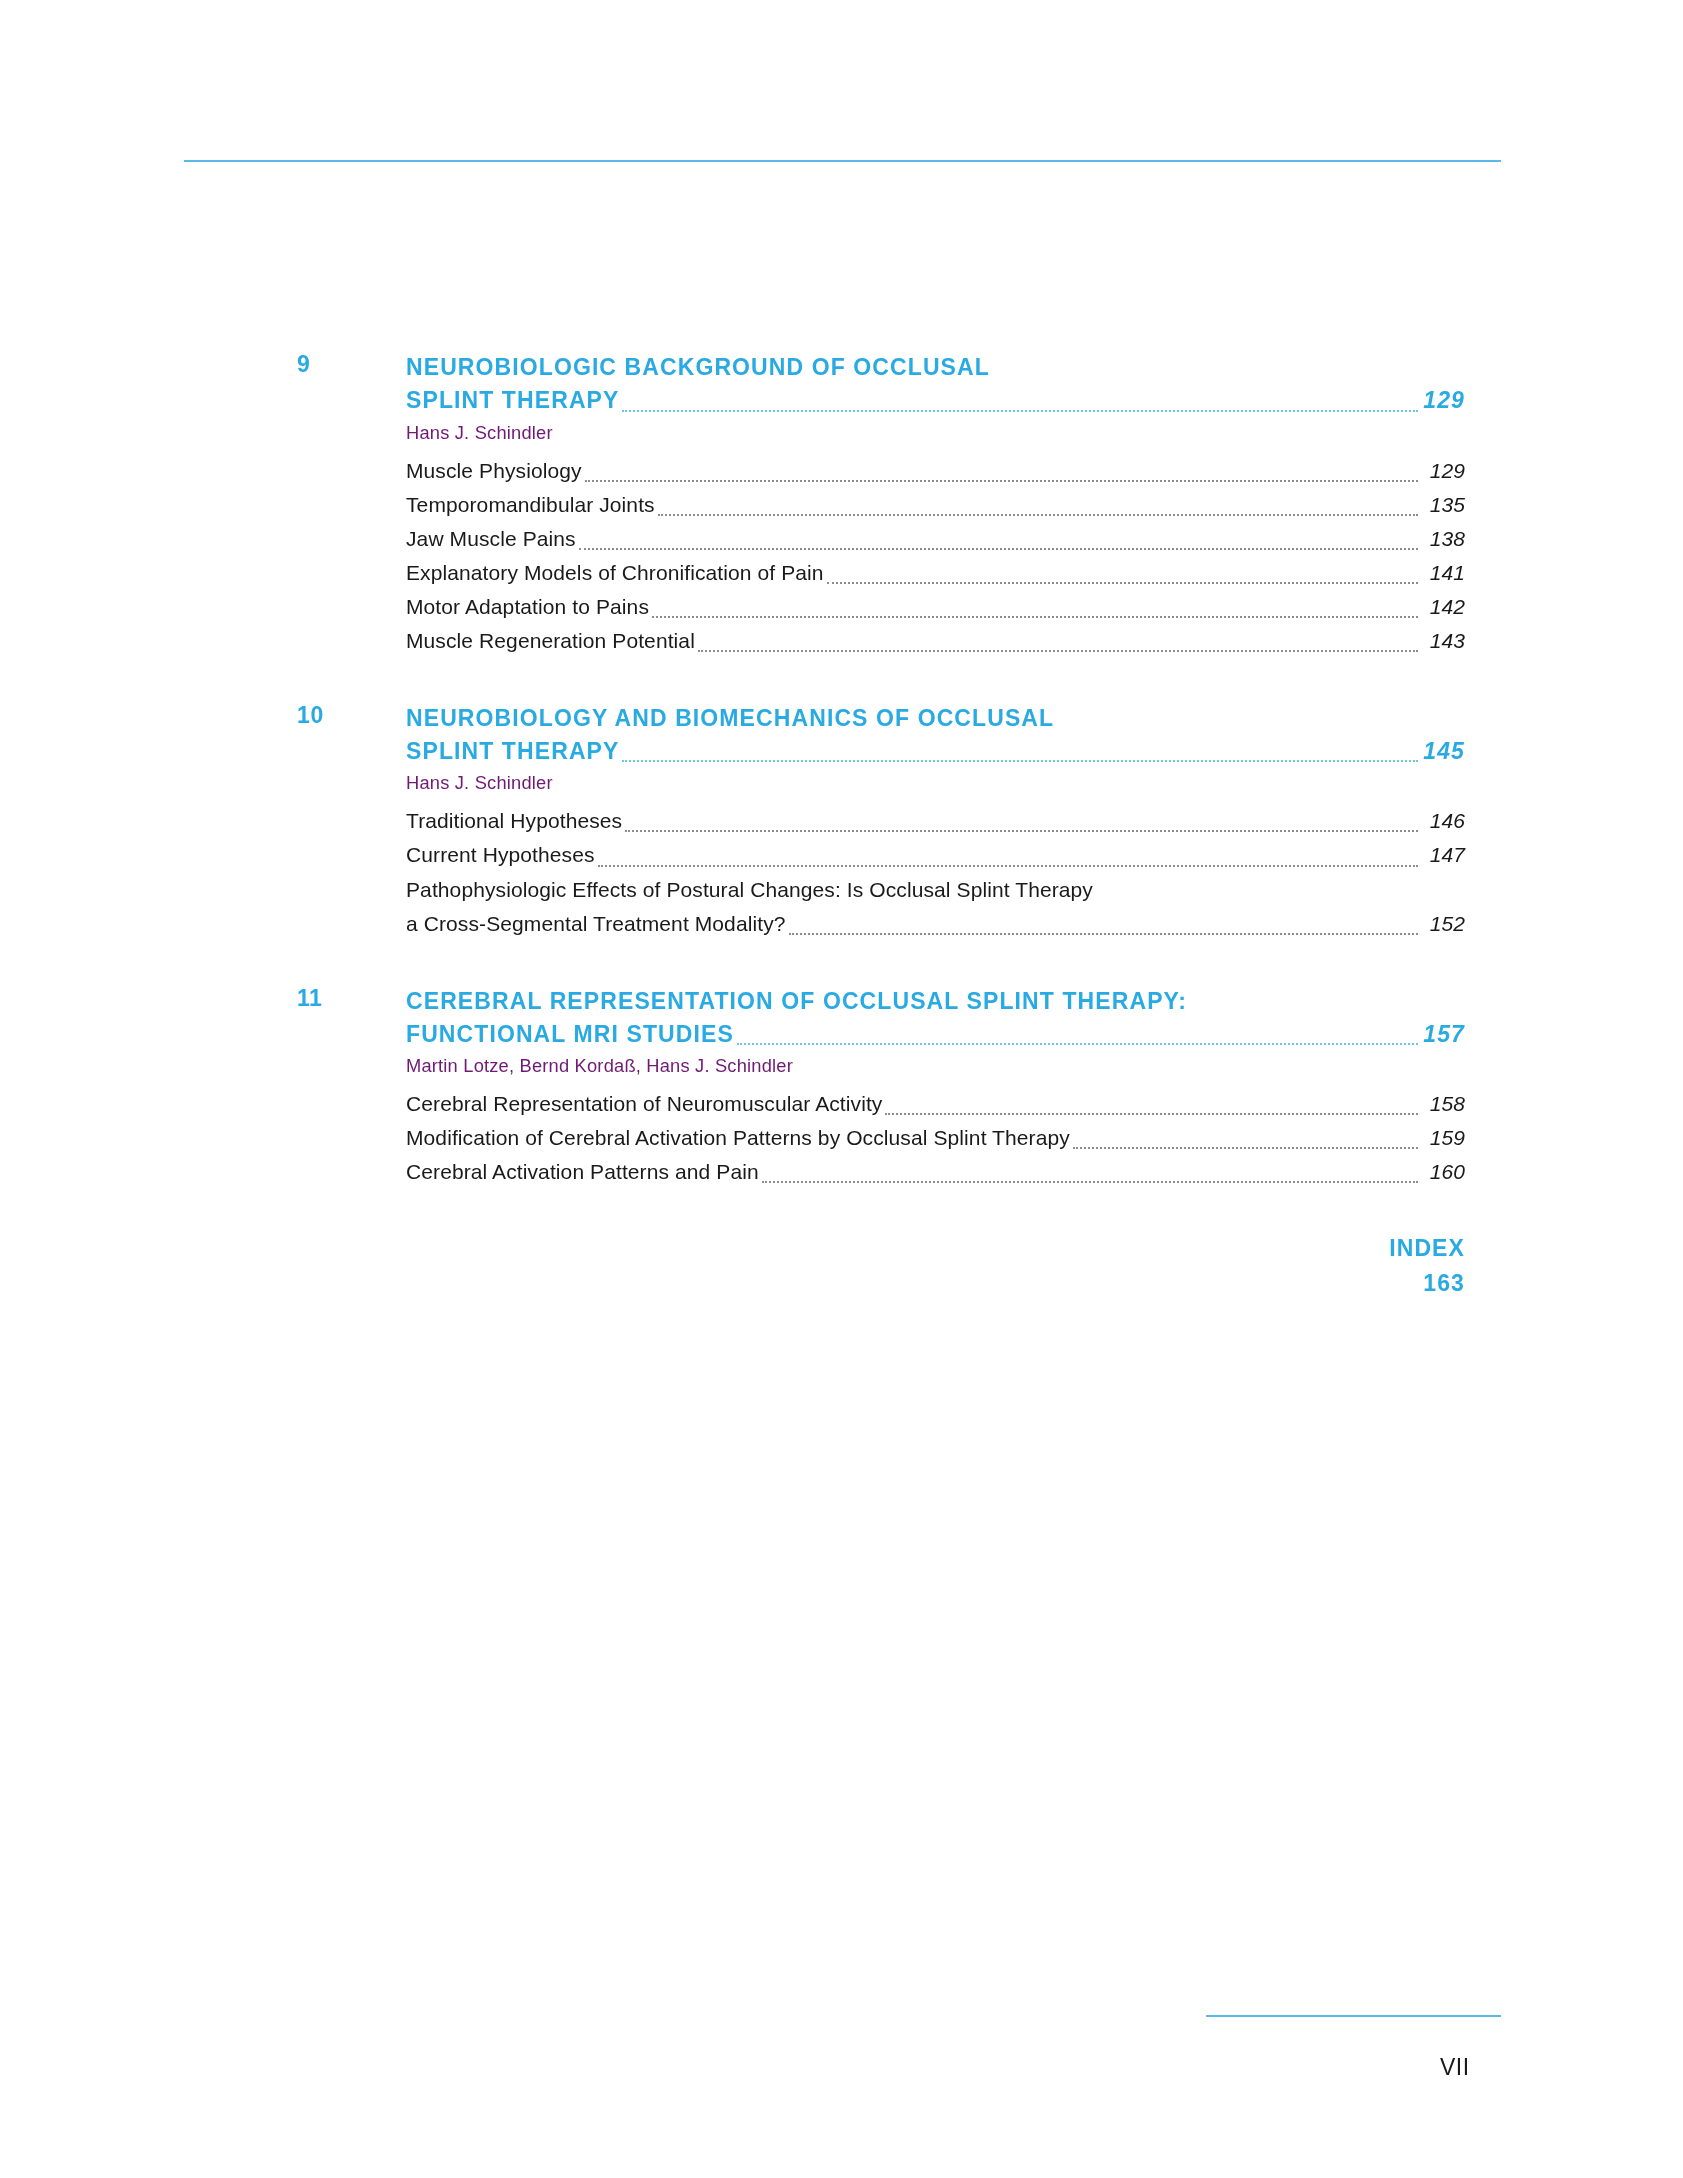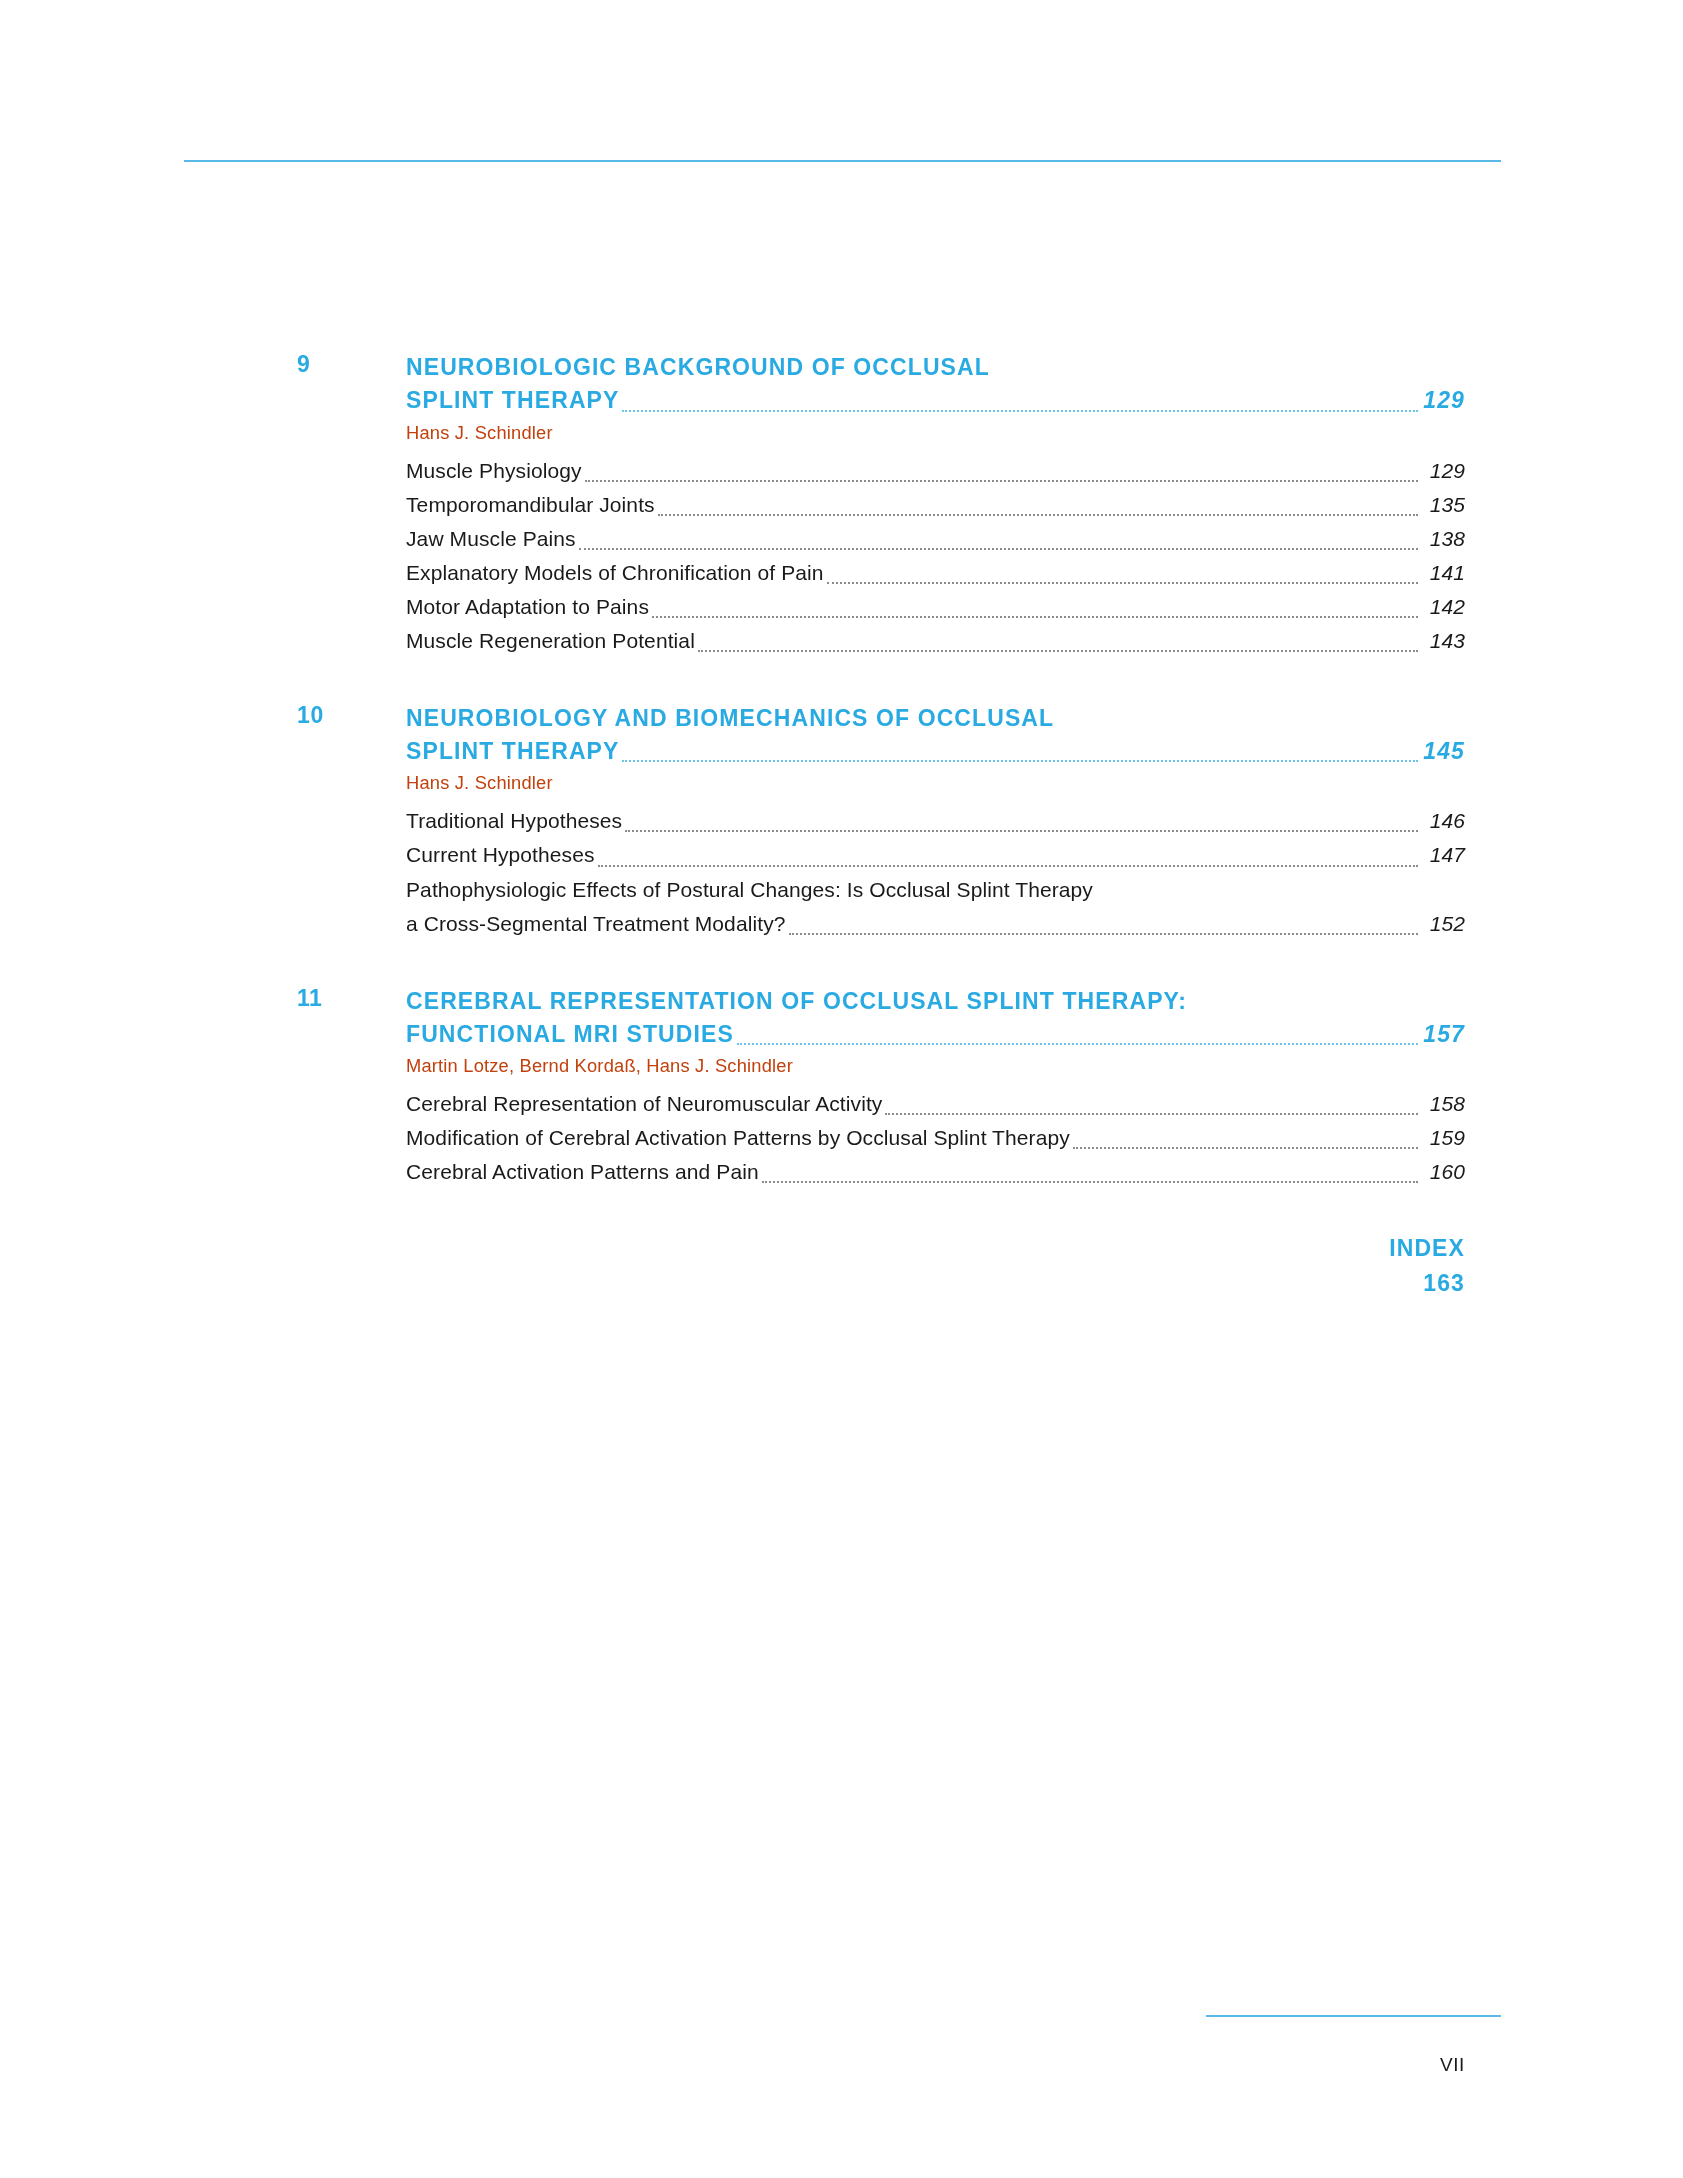--- a/index.html
+++ b/index.html
@@ -34,21 +34,21 @@
     left: 1206px;
     top: 2015px;
     width: 295px;
     height: 2px;
     background: #5bb9e8;
   }
   .folio {
     position: absolute;
     left: 1440px;
     top: 2054px;
-    font-size: 19px;
+    font-size: 23px;
     letter-spacing: 0.5px;
     color: #1a1a1a;
   }
 
   .content {
     position: absolute;
     left: 297px;
     top: 351px;
     width: 1168px;
   }
@@ -94,21 +94,21 @@
   .chapter-title-line .pg {
     font-style: italic;
     font-weight: bold;
     font-size: 23px;
     color: #29aae2;
     white-space: nowrap;
     padding-left: 2px;
   }
   .authors {
     margin-left: 109px;
-    color: #c2410c;
+    color: #701a75;
     font-size: 18.3px;
     margin-top: 4px;
     margin-bottom: 10px;
     letter-spacing: 0.2px;
   }
   .entries {
     margin-left: 109px;
     margin-top: 6px;
   }
   .entry {

